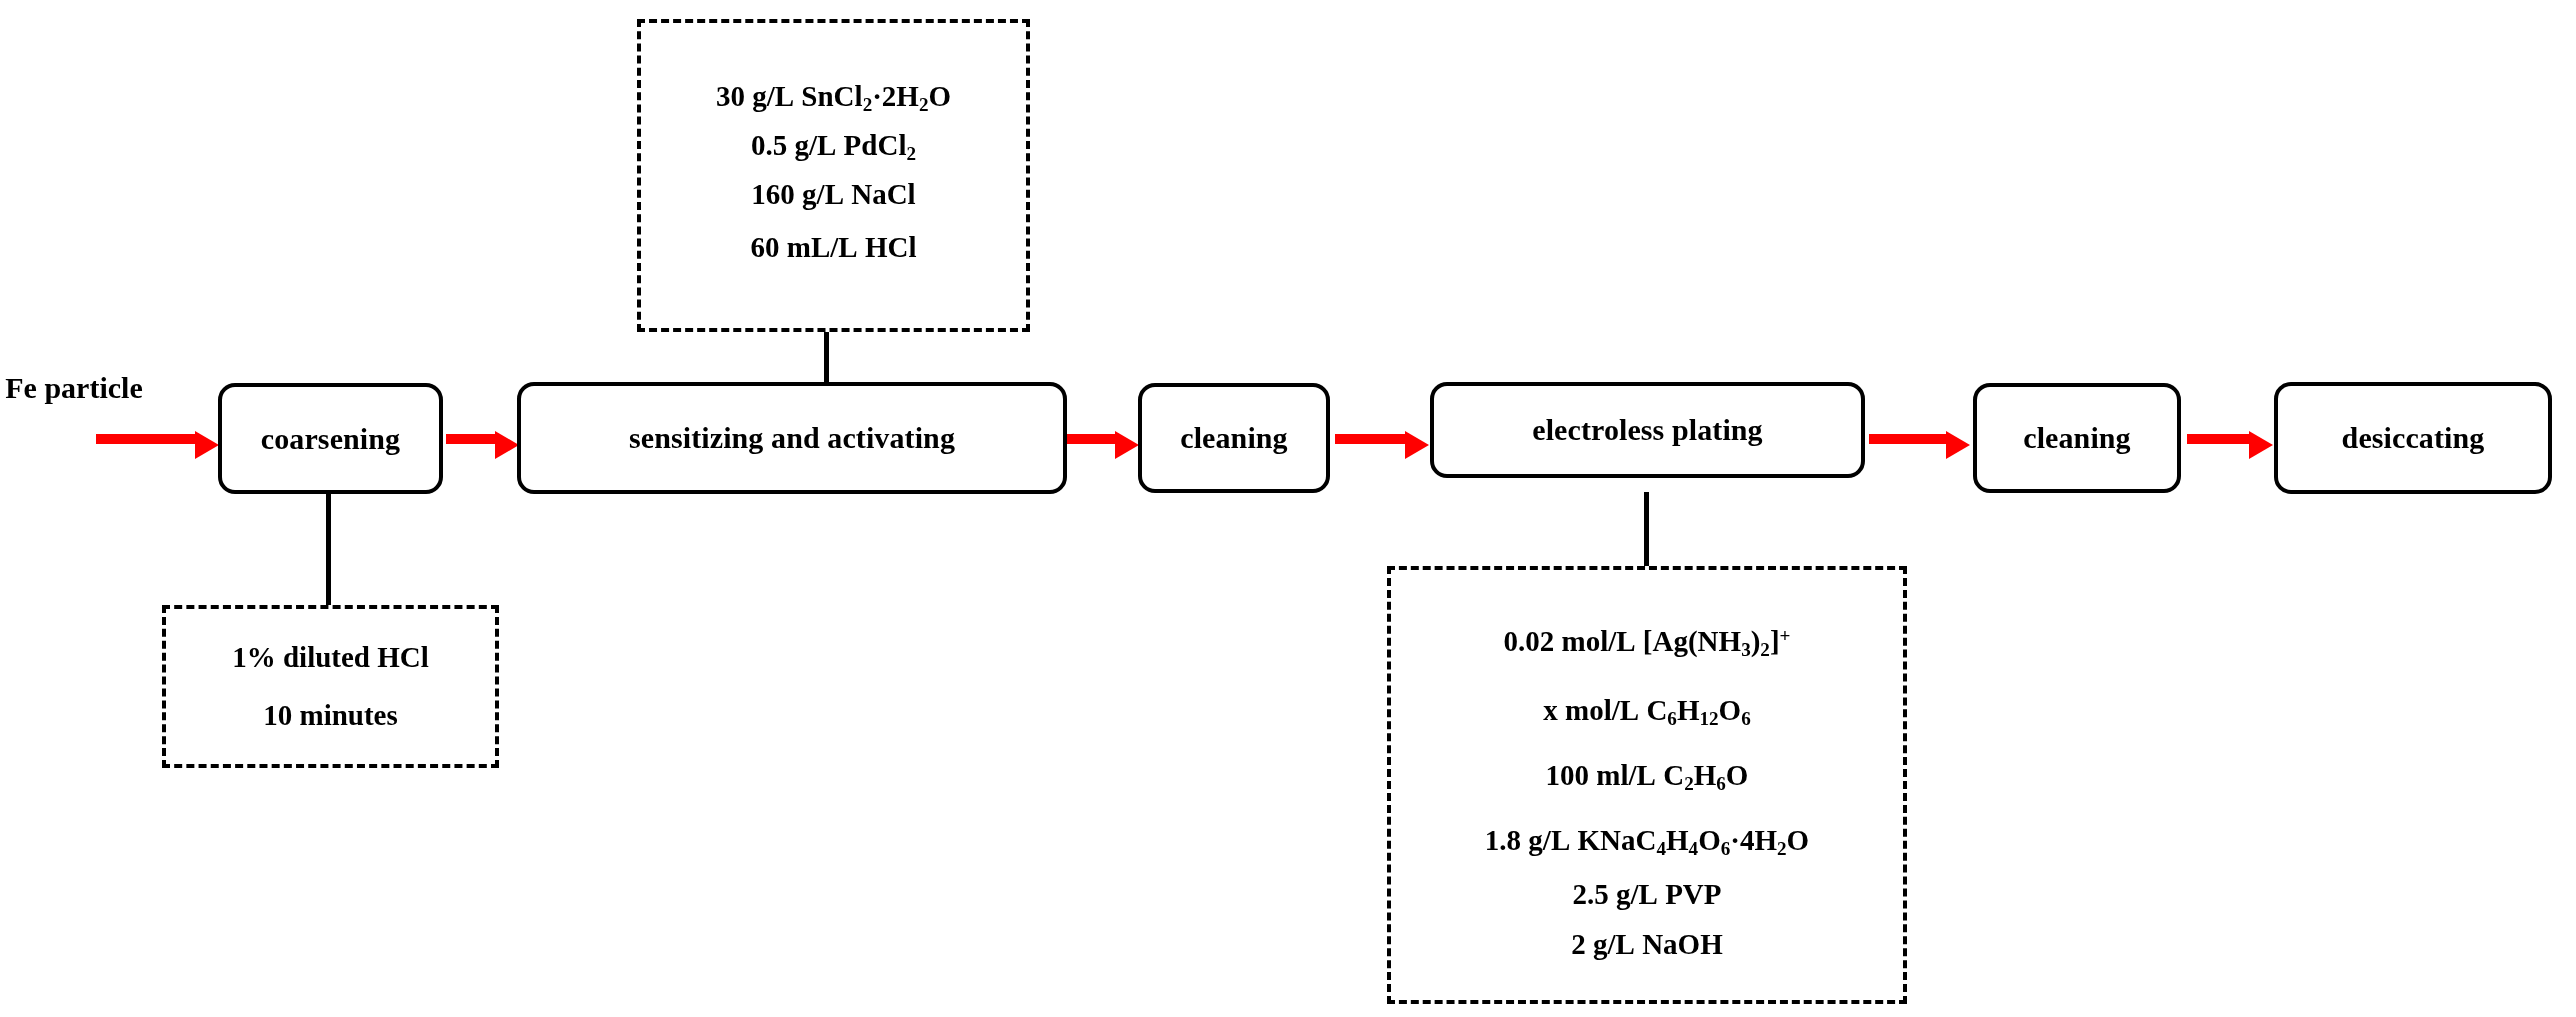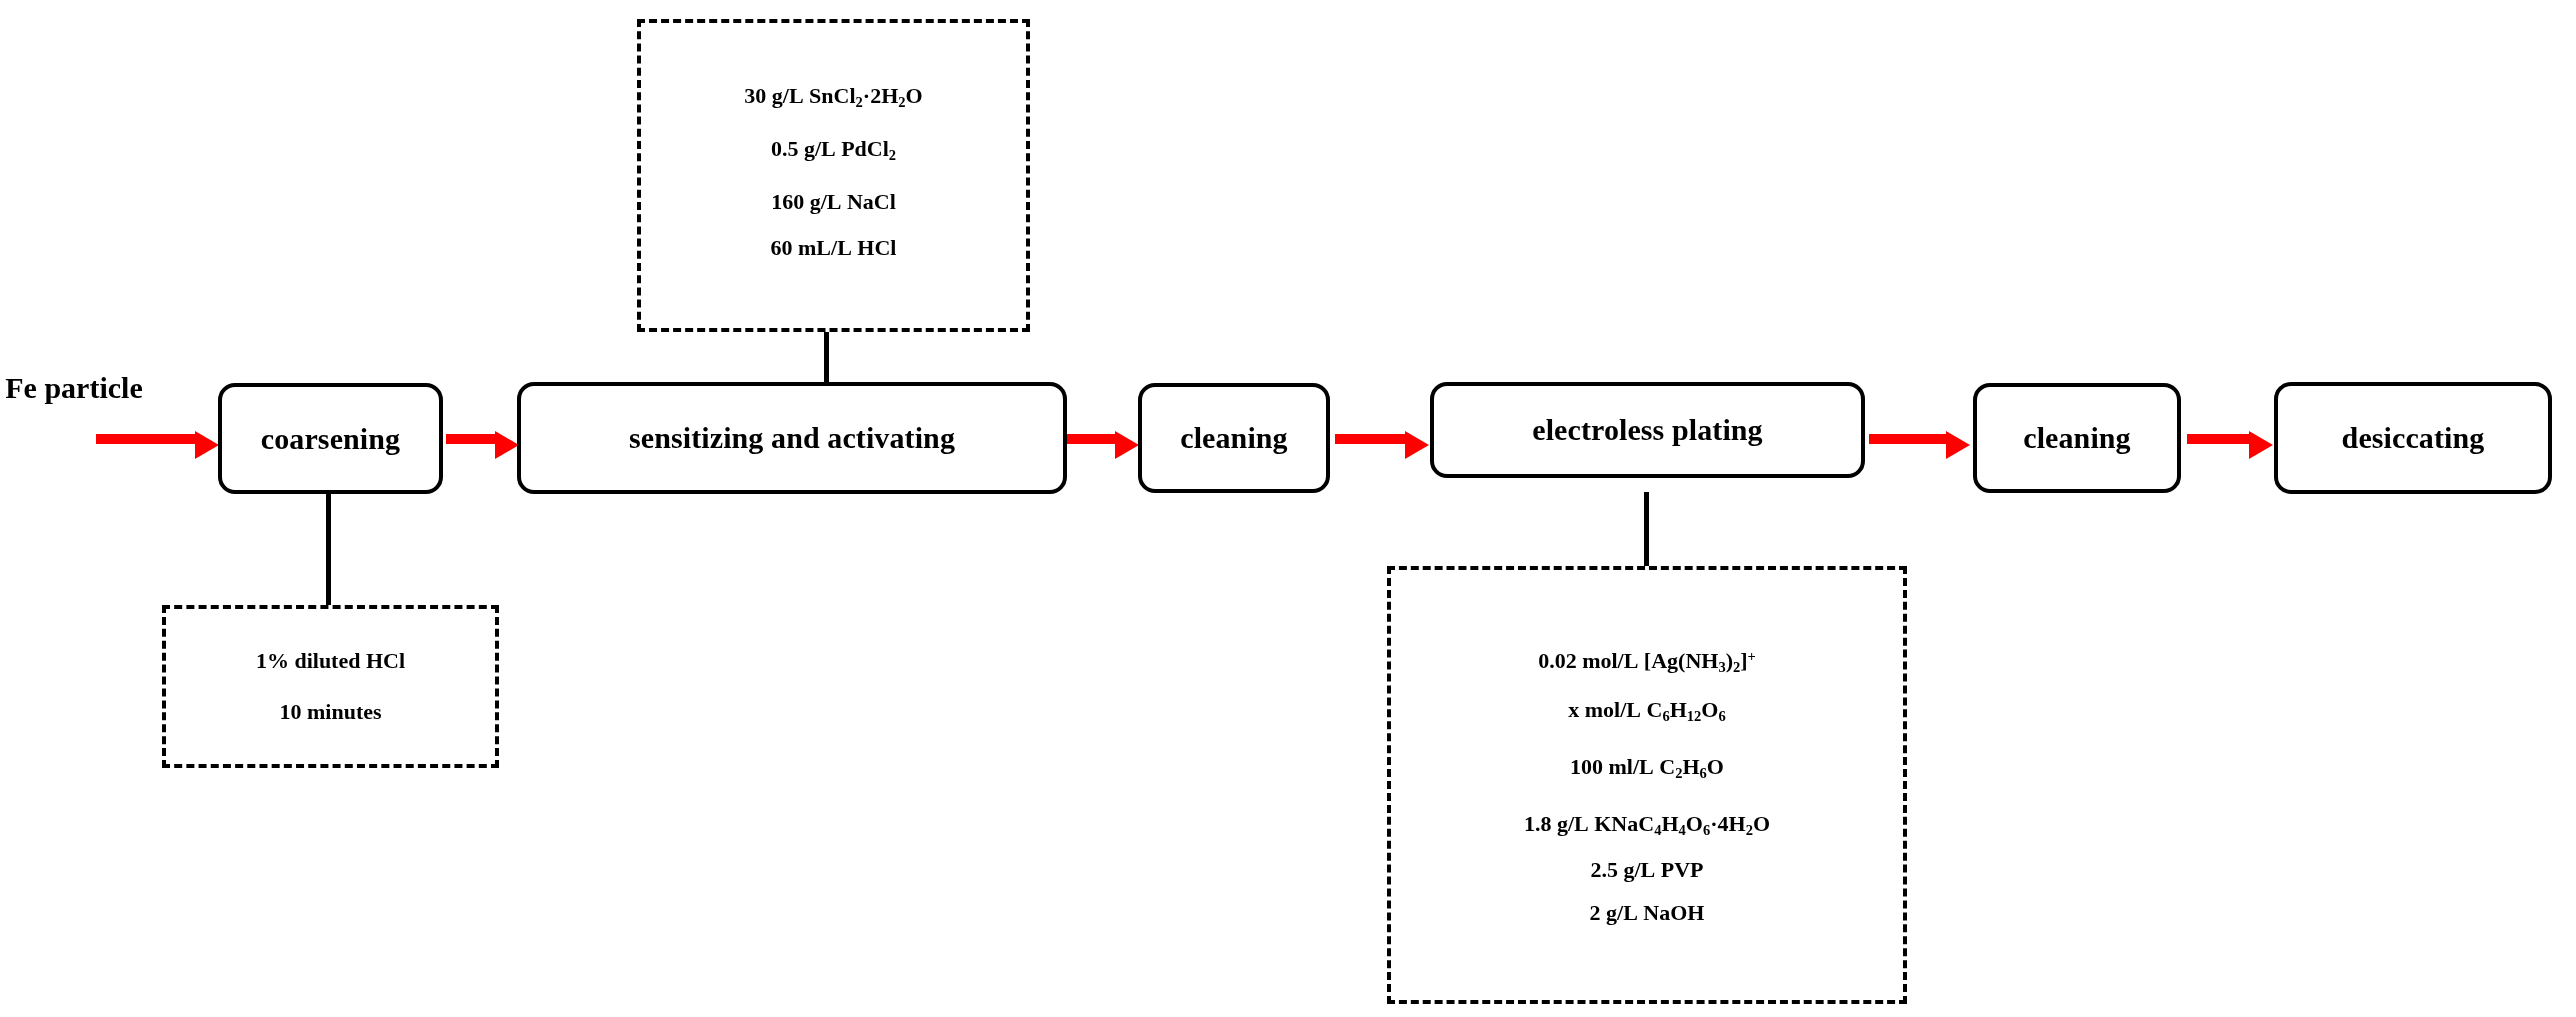--- a/index.html
+++ b/index.html
@@ -44,21 +44,21 @@
     border: 4.6px dashed #000000;
     background: #ffffff;
     display: flex;
     flex-direction: column;
     align-items: center;
     justify-content: center;
     text-align: center;
   }
   .chem-line {
     font-weight: bold;
-    font-size: 22px;
+    font-size: 29px;
     color: #000000;
     white-space: nowrap;
     line-height: 1.0;
   }
   .chem-line sub {
     font-size: 0.66em;
     vertical-align: -0.28em;
   }
   .chem-line sup {
     font-size: 0.66em;
@@ -163,32 +163,32 @@
   <div class="proc-box" style="left:1973px; top:383px; width:208px; height:110px;">
     <span class="proc-label">cleaning</span>
   </div>
 
   <div class="proc-box" style="left:2274px; top:382px; width:278px; height:112px;">
     <span class="proc-label">desiccating</span>
   </div>
 
   <div class="dash-box" style="left:637px; top:18.5px; width:393px; height:313px; padding:20px 0;">
     <div class="chem-line" style="margin:8.6px 0;">30 g/L&nbsp;SnCl<sub>2</sub>·2H<sub>2</sub>O</div>
-    <div class="chem-line" style="margin:20px 0;">0.5 g/L&nbsp;PdCl<sub>2</sub></div>
+    <div class="chem-line" style="margin:8px 0;">0.5 g/L&nbsp;PdCl<sub>2</sub></div>
     <div class="chem-line" style="margin:8.6px 0;">160 g/L&nbsp;NaCl</div>
     <div class="chem-line" style="margin:15px 0;">60 mL/L&nbsp;HCl</div>
   </div>
 
   <div class="dash-box" style="left:162px; top:605px; width:337px; height:163px;">
     <div class="chem-line" style="margin:14.5px 0;">1% diluted&nbsp;HCl</div>
     <div class="chem-line" style="margin:14.5px 0;">10&nbsp;minutes</div>
   </div>
 
   <div class="dash-box" style="left:1387px; top:566px; width:520px; height:438px; padding:16px 0;">
-    <div class="chem-line" style="margin:14px 0;">0.02 mol/L&nbsp;[Ag(NH<sub>3</sub>)<sub>2</sub>]<sup>+</sup></div>
+    <div class="chem-line" style="margin:26px 0;">0.02 mol/L&nbsp;[Ag(NH<sub>3</sub>)<sub>2</sub>]<sup>+</sup></div>
     <div class="chem-line" style="margin:10.6px 0;">x mol/L&nbsp;C<sub>6</sub>H<sub>12</sub>O<sub>6</sub></div>
     <div class="chem-line" style="margin:22px 0;">100 ml/L&nbsp;C<sub>2</sub>H<sub>6</sub>O</div>
     <div class="chem-line" style="margin:10.6px 0;">1.8 g/L&nbsp;KNaC<sub>4</sub>H<sub>4</sub>O<sub>6</sub>·4H<sub>2</sub>O</div>
     <div class="chem-line" style="margin:10.6px 0;">2.5 g/L&nbsp;PVP</div>
     <div class="chem-line" style="margin:10.6px 0;">2 g/L&nbsp;NaOH</div>
   </div>
 
 </div>
 
 

